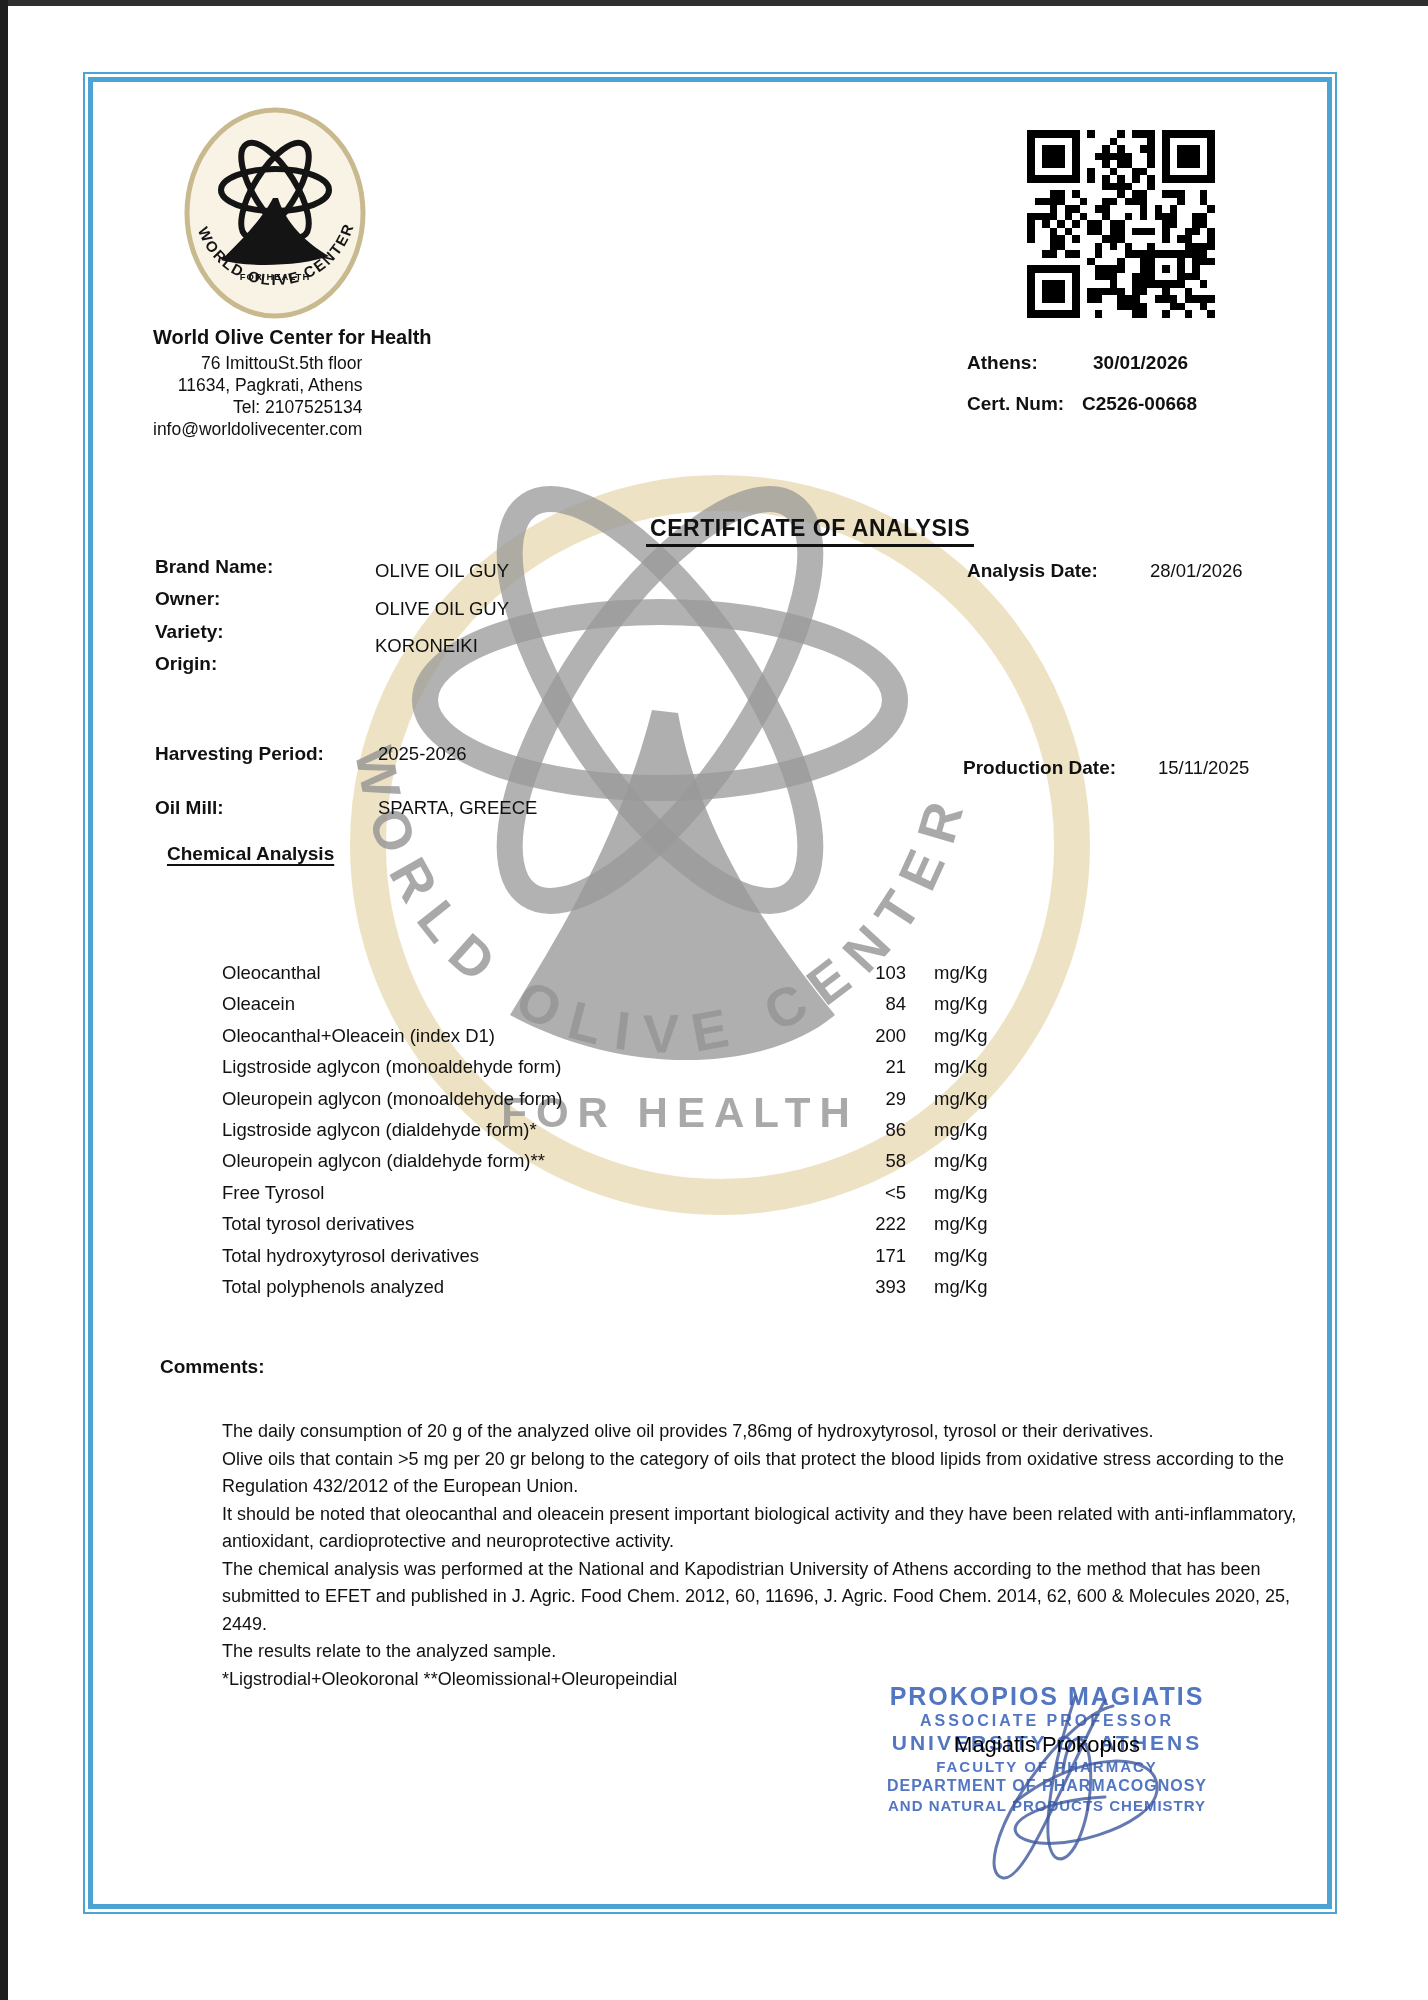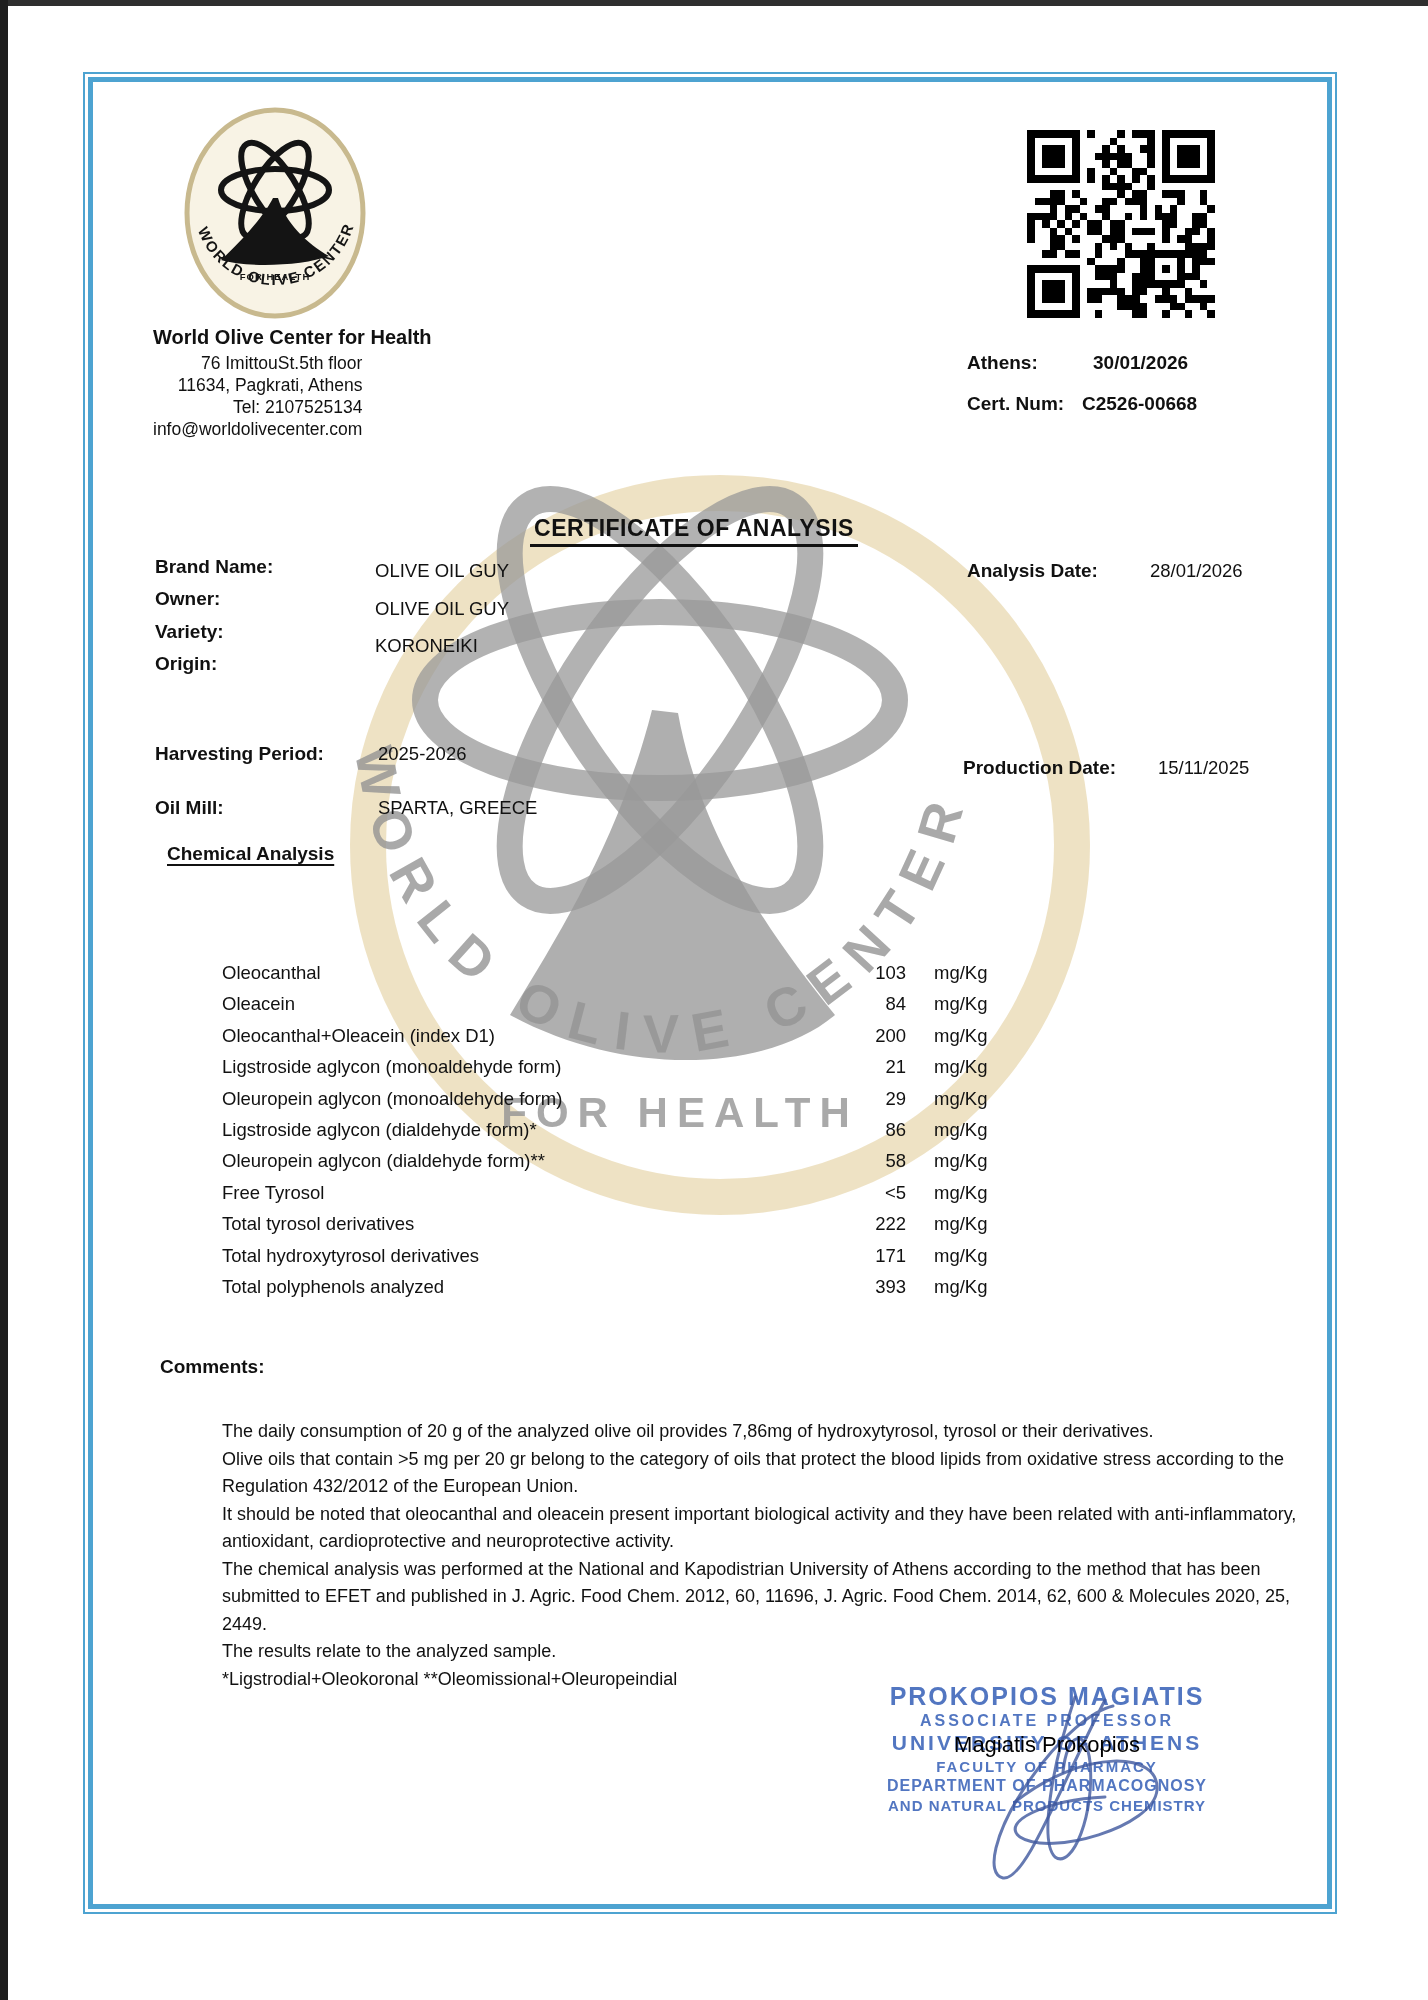--- a/index.html
+++ b/index.html
@@ -7,21 +7,21 @@
           font-family:"Liberation Sans",sans-serif;color:#111;}
   .top-edge{position:absolute;left:0;top:0;width:1428px;height:6px;background:#2f2f2f;z-index:6;}
   .left-edge{position:absolute;left:0;top:0;width:8px;height:2000px;background:#1e1e1e;z-index:6;}
   .frame{position:absolute;left:83px;top:72px;width:1254px;height:1842px;border:2px solid #4DA3D1;
          padding:3px;box-sizing:border-box;z-index:0;}
   .frame-inner{width:100%;height:100%;border:5px solid #4DA3D1;box-sizing:border-box;}
   .lbl{position:absolute;font-weight:bold;font-size:19px;z-index:2;white-space:nowrap;}
   .val{position:absolute;font-size:18.5px;z-index:2;white-space:nowrap;}
   .org-name{position:absolute;left:153px;top:326px;font-weight:bold;font-size:20px;z-index:2;}
   .org-addr{position:absolute;left:153px;top:352px;font-size:17.5px;line-height:22px;z-index:2;text-align:right;}
-  .title-wrap{position:absolute;left:414px;top:515px;width:560px;text-align:center;z-index:2;}
+  .title-wrap{position:absolute;left:414px;top:515px;width:560px;text-align:right;z-index:2;}
   .title-wrap span{display:inline-block;font-weight:bold;font-size:23px;letter-spacing:.5px;
                    border-bottom:3px solid #111;padding:0 4px 2px;}
   .section-heading{position:absolute;left:167px;top:843px;font-weight:bold;font-size:19px;
                    text-decoration:underline;text-underline-offset:4px;text-decoration-thickness:2px;z-index:2;}
   .analysis-table{position:absolute;left:222px;top:962px;width:797px;z-index:2;}
   .arow{display:flex;height:31.4px;align-items:baseline;font-size:18.5px;}
   .aname{flex:1;white-space:nowrap;}
   .aval{width:95px;text-align:right;}
   .aunit{width:85px;margin-left:28px;}
   .comments-label{position:absolute;left:160px;top:1356px;font-weight:bold;font-size:19px;z-index:2;}

